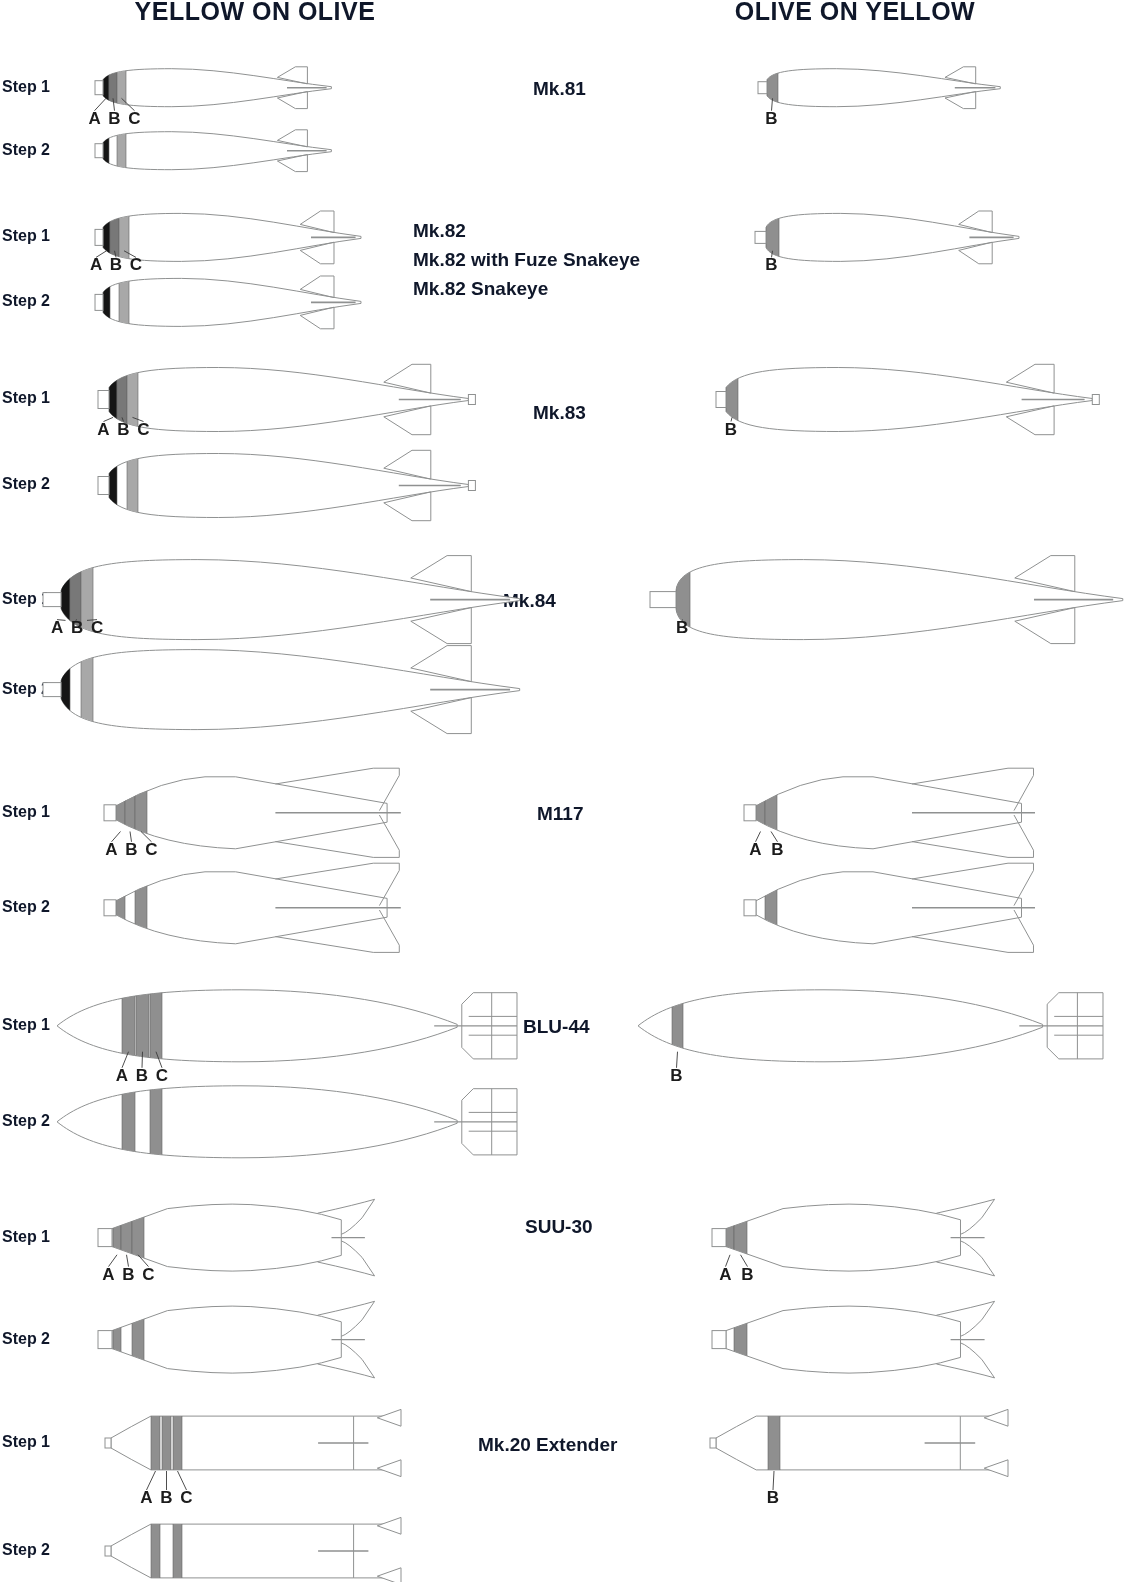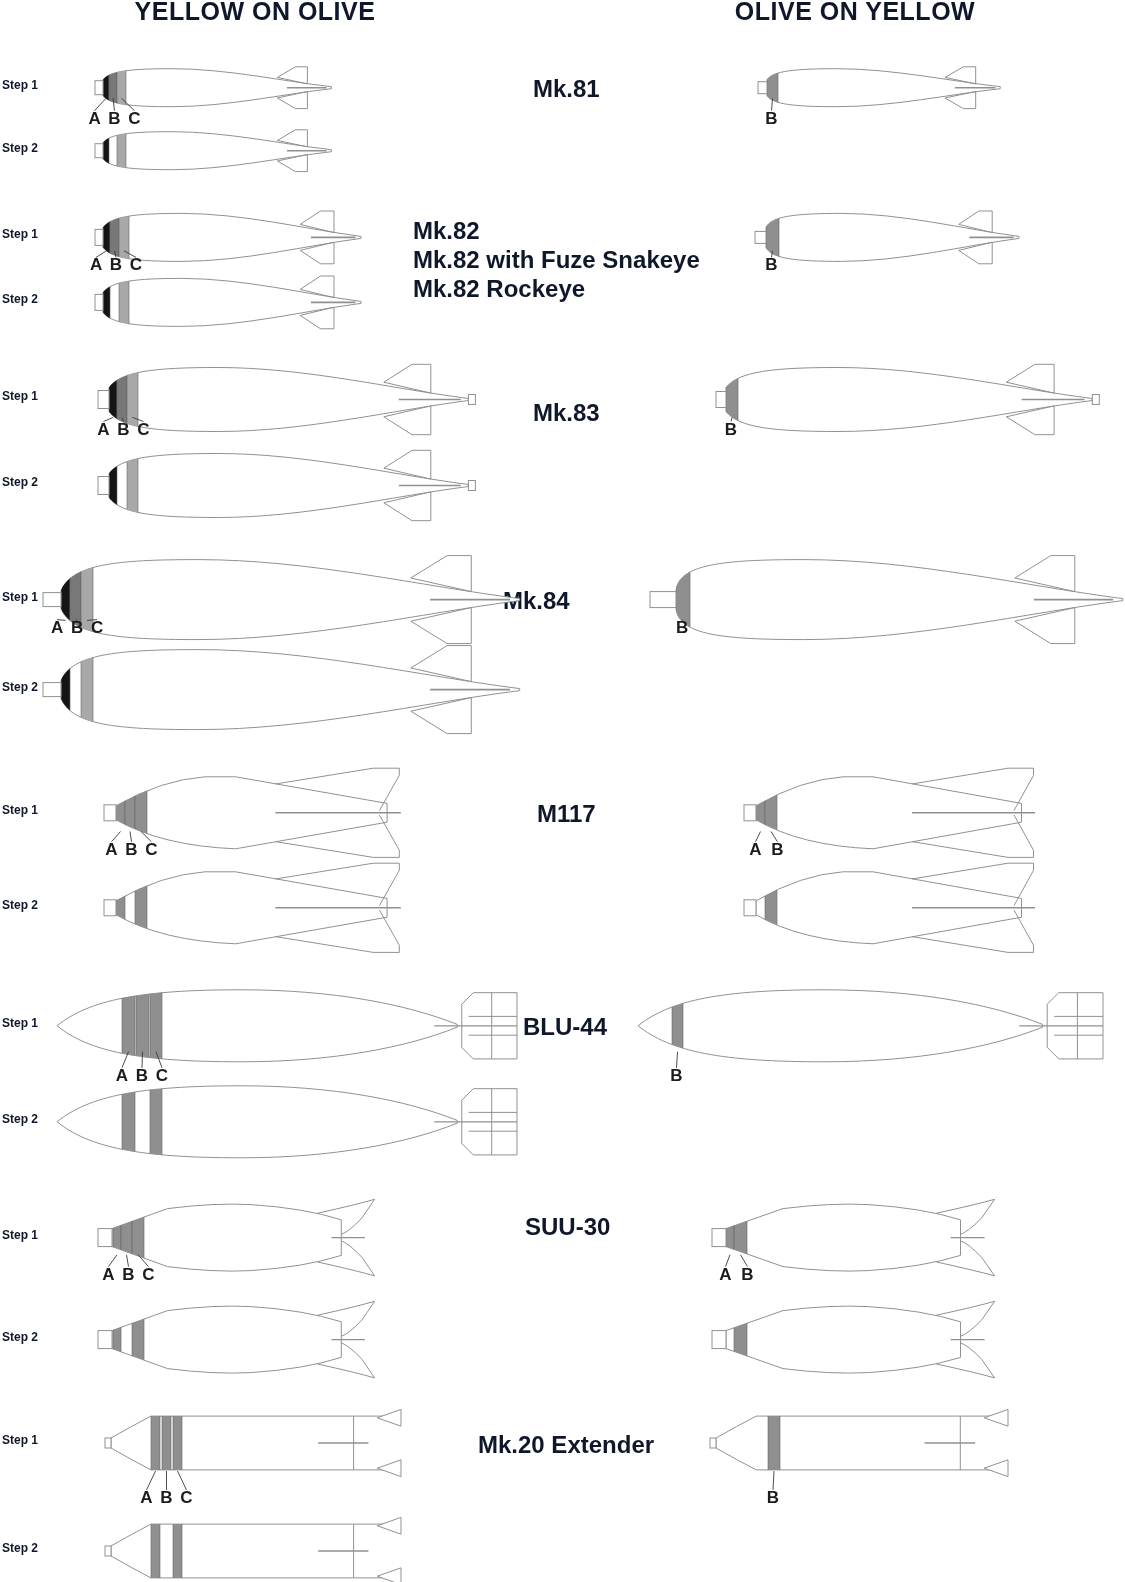--- a/index.html
+++ b/index.html
@@ -1,21 +1,21 @@
 <!DOCTYPE html>
 <html><head>
 <meta charset="utf-8">
 <style>
   html,body{margin:0;padding:0;background:#ffffff;}
   #canvas{position:relative;width:1125px;height:1582px;background:#ffffff;overflow:hidden;
           font-family:"Liberation Sans", sans-serif;color:#0f172a;}
   .hdr{position:absolute;top:-3px;width:300px;text-align:center;font-size:25px;font-weight:bold;
        letter-spacing:0.5px;white-space:nowrap;}
-  .title{position:absolute;font-size:24px;font-weight:bold;white-space:nowrap;line-height:29px;}
-  .steplabel{position:absolute;font-size:12px;font-weight:bold;white-space:nowrap;}
+  .title{position:absolute;font-size:19px;font-weight:bold;white-space:nowrap;line-height:29px;}
+  .steplabel{position:absolute;font-size:16px;font-weight:bold;white-space:nowrap;}
   svg.bomb{position:absolute;overflow:visible;}
 </style>
 </head>
 <body>
 
 <div id="canvas">
   <div class="hdr" style="left:105px;">YELLOW ON OLIVE</div>
   <div class="hdr" style="left:705px;">OLIVE ON YELLOW</div>
   <div id="rows">
       <div class="title" style="left: 533px; top: 74px;">Mk.81</div>
@@ -72,21 +72,21 @@
         </g>
         <path d="M 187 19.4 L 205.4 8.8 L 217.7 8.8 L 217.7 25.9 Z" fill="none" stroke="#8f9191"></path>
         <path d="M 187 40 L 205.4 50.6 L 217.7 50.6 L 217.7 33.5 Z" fill="none" stroke="#8f9191"></path>
         <line x1="196.8" y1="29.7" x2="237.4" y2="29.7" stroke="#8f9191" stroke-width="1.6"></line>
         <rect x="0" y="23.7" width="9" height="12" fill="#ffffff" stroke="#8f9191"></rect>
         <line x1="14.5" y1="40.3" x2="13.5" y2="52.7" stroke="#3a3a3a" stroke-width="0.9"></line>
         <text x="13.5" y="65.7" text-anchor="middle" font-family="Liberation Sans, sans-serif" font-size="17" font-weight="bold" fill="#1c1c1c">B</text>
       </svg>
       <div class="title" style="left: 413px; top: 216px;">Mk.82</div>
       <div class="title" style="left: 413px; top: 245px;">Mk.82 with Fuze Snakeye</div>
-      <div class="title" style="left: 413px; top: 274px;">Mk.82 Rockeye</div>
+      <div class="title" style="left: 413px; top: 274px;">Mk.82 Snakeye</div>
       <div class="steplabel" style="left: 2px; top: 227px;">Step 1</div>
       <svg class="bomb" width="282" height="142.7" viewBox="0 0 282 142.7" style="left:95px;top:201.6px;">
         <defs>
           <clipPath id="clip4">
             <path d="M 8 25.4 C 16.2 14.3 40.5 11.4 86.4 11.4 C 148.5 11.4 210.6 27.2 266 34.4 L 266 36.4 C 210.6 43.6 148.5 59.4 86.4 59.4 C 40.5 59.4 16.2 56.5 8 45.4 Z"></path>
           </clipPath>
         </defs>
         <path d="M 8 25.4 C 16.2 14.3 40.5 11.4 86.4 11.4 C 148.5 11.4 210.6 27.2 266 34.4 L 266 36.4 C 210.6 43.6 148.5 59.4 86.4 59.4 C 40.5 59.4 16.2 56.5 8 45.4 Z" fill="#ffffff" stroke="#8f9191"></path>
         <g clip-path="url(#clip4)">
           <rect x="8" y="9.4" width="7" height="52" fill="#151515" stroke="#666" stroke-width="0.6"></rect>

